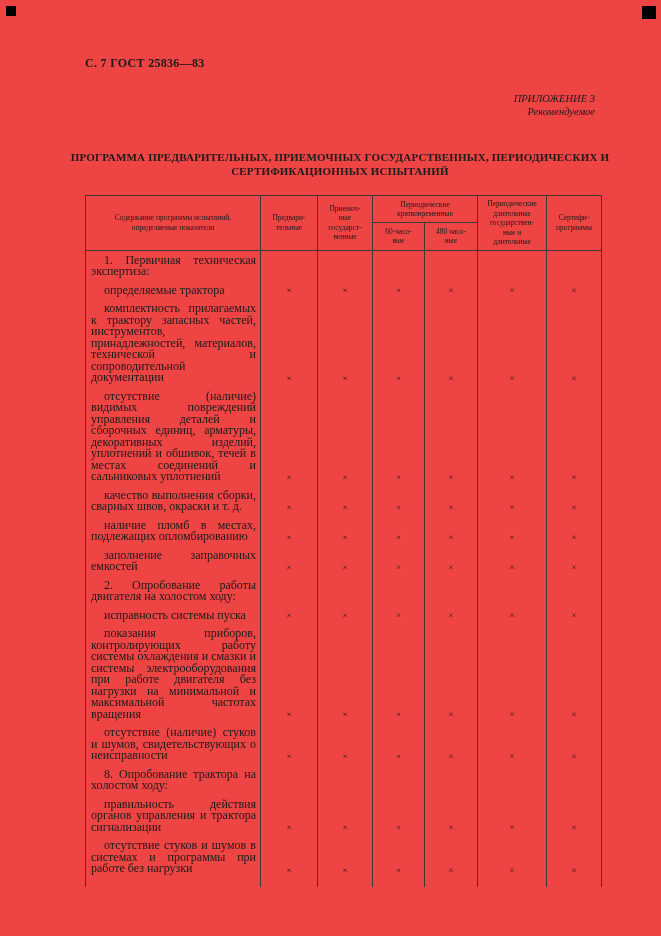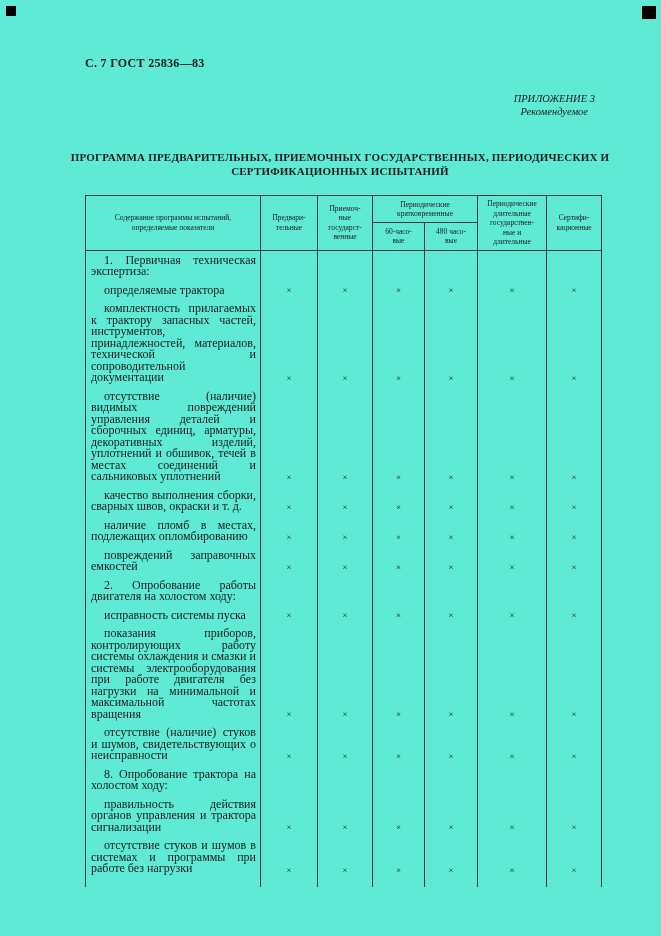--- a/index.html
+++ b/index.html
@@ -1,21 +1,21 @@
 <!DOCTYPE html>
 <html><head>
 <meta charset="utf-8">
 <style>
   * { box-sizing: border-box; }
   html, body { margin: 0; padding: 0; background: #ffffff; }
   .page {
     position: relative;
     width: 661px;
     height: 936px;
-    background: #5eead4;
+    background: #ef4444;
     font-family: "Liberation Serif", serif;
     color: #1b1b1b;
     overflow: hidden;
   }
   .corner { position: absolute; background: #000; }
   .corner-tl { left: 6px;  top: 6px; width: 10px; height: 10px; }
   .corner-tr { right: 5px; top: 6px; width: 14px; height: 13px; }
 
   .page-header {
     position: absolute;
@@ -24,21 +24,21 @@
     font-size: 12px;
     letter-spacing: 0.3px;
     white-space: nowrap;
   }
   .annex {
     position: absolute;
     right: 66px; top: 92px;
     font-style: italic;
     font-size: 10.5px;
     line-height: 13px;
-    text-align: center;
+    text-align: right;
     margin-left: 36px;
   }
   .doc-title {
     position: absolute;
     left: 70px; top: 150px;
     width: 540px;
     text-align: center;
     font-weight: bold;
     font-size: 11px;
     line-height: 14px;
@@ -122,21 +122,21 @@
 государст-
 венные</th>
         <th colspan="2">Периодические
 кратковременные</th>
         <th rowspan="2">Периодические
 длительные
 государствен-
 ные и
 длительные</th>
         <th rowspan="2">Сертифи-
-кационные</th>
+программы</th>
       </tr>
       <tr>
         <th>60-часо-
 вые</th>
         <th>480 часо-
 вые</th>
       </tr>
     </thead>
     <tbody>
         <tr>
@@ -187,21 +187,21 @@
         <tr>
           <td class="cell-text">наличие пломб в местах, подлежащих опломбированию</td>
           <td class="cell-mark">×</td>
           <td class="cell-mark">×</td>
           <td class="cell-mark">×</td>
           <td class="cell-mark">×</td>
           <td class="cell-mark">×</td>
           <td class="cell-mark">×</td>
         </tr>
         <tr>
-          <td class="cell-text">повреждений заправочных емкостей</td>
+          <td class="cell-text">заполнение заправочных емкостей</td>
           <td class="cell-mark">×</td>
           <td class="cell-mark">×</td>
           <td class="cell-mark">×</td>
           <td class="cell-mark">×</td>
           <td class="cell-mark">×</td>
           <td class="cell-mark">×</td>
         </tr>
         <tr>
           <td class="cell-text section">2. Опробование работы двигателя на холостом ходу:</td>
           <td class="cell-mark"></td>

